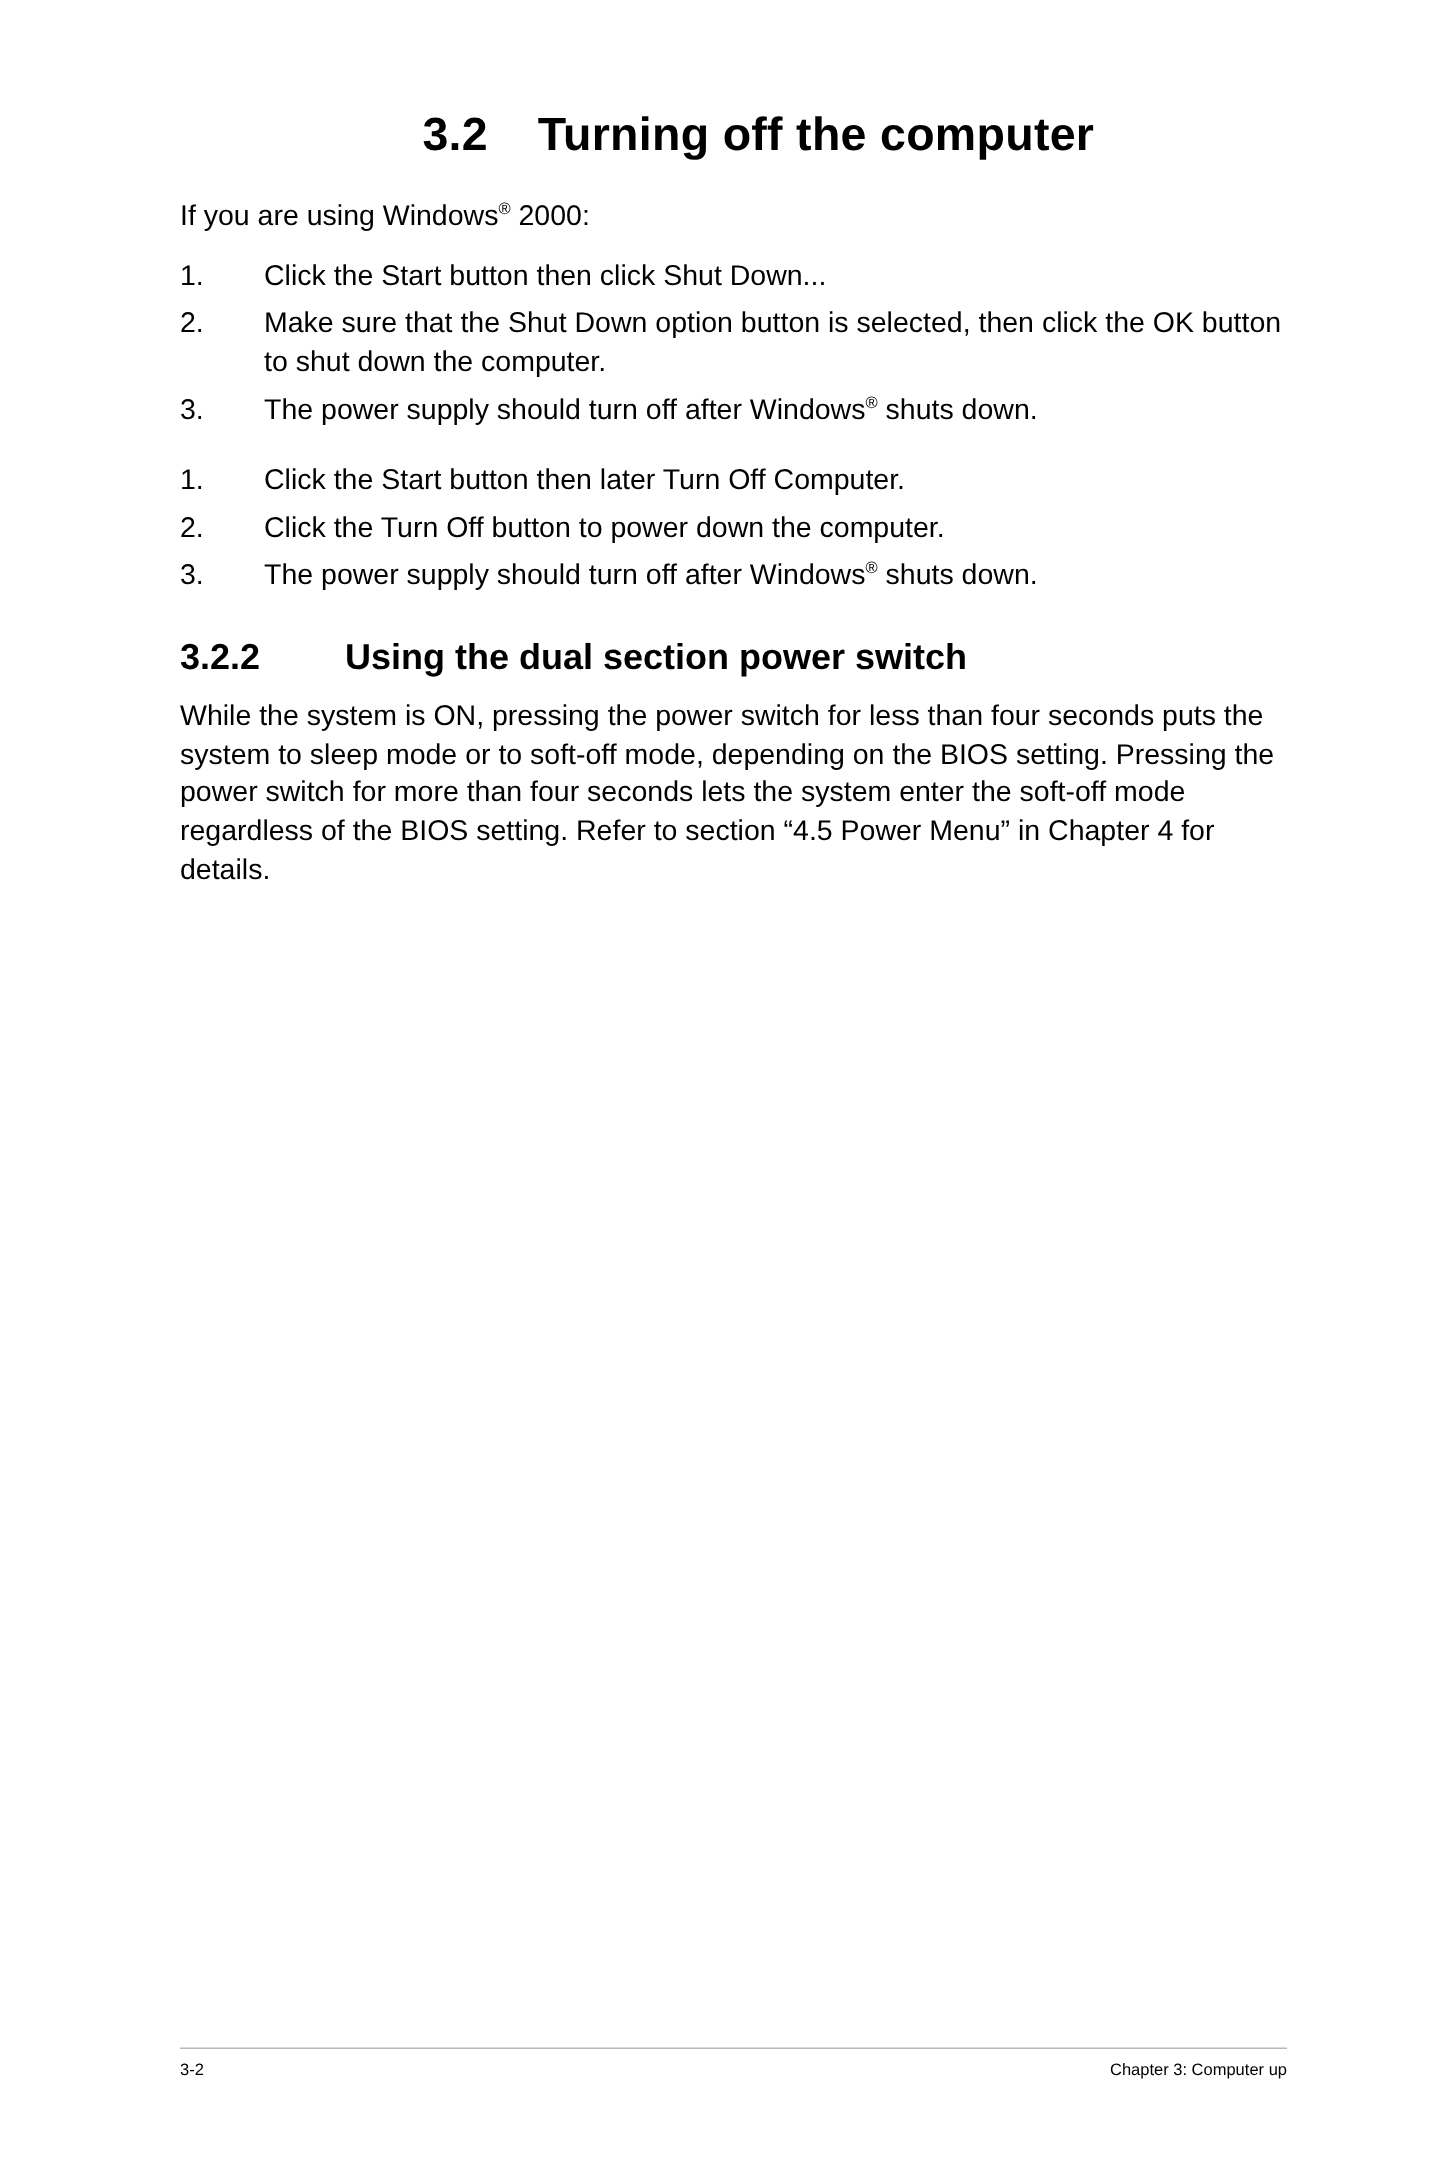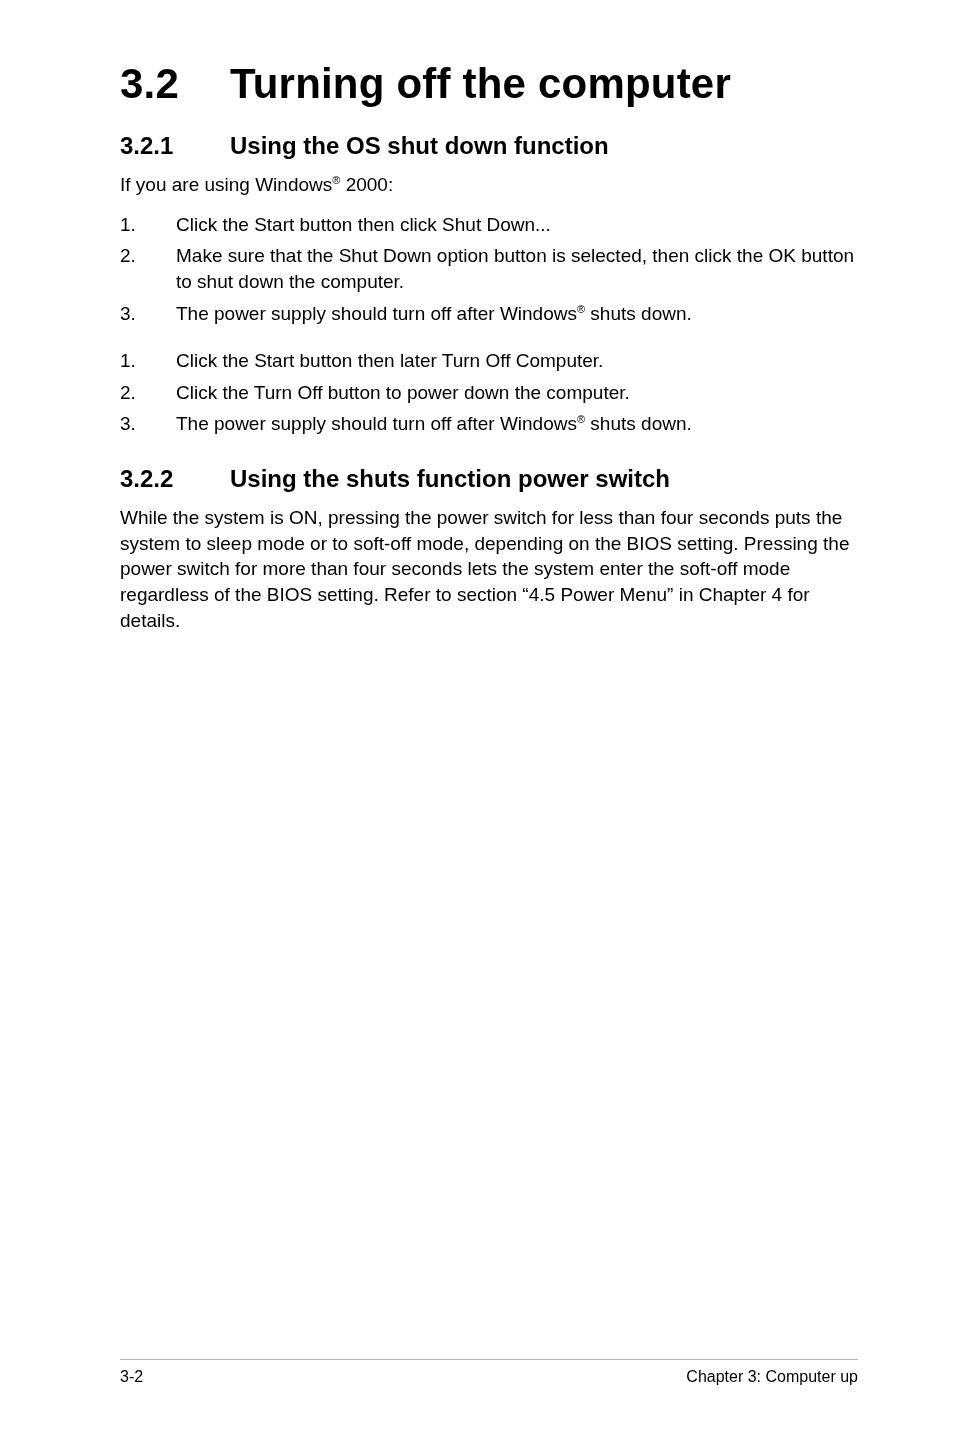--- a/index.html
+++ b/index.html
@@ -14,23 +14,24 @@
   .page {
     box-sizing: border-box;
     width: 954px;
     height: 1438px;
     padding: 56px 96px 0 120px;
     position: relative;
   }
   .h1 {
     font-family: "Trebuchet MS", Verdana, sans-serif;
     font-weight: bold;
-    font-size: 42px;
-    margin: 4px 0 24px 0;
+    font-size: 31px;
+    margin: 16px 0 24px 0;
     letter-spacing: 0.2px;
+    text-align: center;
   }
   .h1 .num {
     display: inline-block;
     width: 110px;
   }
   .h2 {
     font-family: Arial, Helvetica, sans-serif;
     font-weight: bold;
     font-size: 24px;
     margin: 18px 0 12px 0;
@@ -69,37 +70,34 @@
   }
   .footer {
     position: absolute;
     bottom: 52px;
     left: 120px;
     right: 96px;
     border-top: 1px solid #b8b8b8;
     padding-top: 8px;
     display: flex;
     justify-content: space-between;
-    font-size: 16px;
+    font-size: 11px;
     color: #000000;
     text-align: center;
   }
 </style>
 </head>
 <body>
 
 <div class="page">
 
   <h1 class="h1">
     <span class="num">3.2</span><span>Turning off the computer</span>
   </h1>
 
-  <h2 class="h2">
-    <span class="num">3.2.1</span><span>Using the OS shut down function</span>
-  </h2>
 
   <p class="para">
     <span>If you are using Windows</span><sup>®</sup><span> 2000:</span>
   </p>
 
   <ol class="numlist">
     <li>
       <span class="marker">1.</span>
       <span class="body">Click the Start button then click Shut Down...</span>
     </li>
@@ -127,21 +125,21 @@
     </li>
     <li>
       <span class="marker">3.</span>
       <span class="body">
         <span>The power supply should turn off after Windows</span><sup>®</sup><span> shuts down.</span>
       </span>
     </li>
   </ol>
 
   <h2 class="h2" style="margin-top:28px;">
-    <span class="num">3.2.2</span><span>Using the shuts function power switch</span>
+    <span class="num">3.2.2</span><span>Using the dual section power switch</span>
   </h2>
 
   <p class="para">While the system is ON, pressing the power switch for less than four seconds puts the system to sleep mode or to soft-off mode, depending on the BIOS setting. Pressing the power switch for more than four seconds lets the system enter the soft-off mode regardless of the BIOS setting. Refer to section  “4.5  Power Menu” in Chapter 4 for details.</p>
 
   <div class="footer">
     <span>3-2</span>
     <span>Chapter 3: Computer up</span>
   </div>
 
 </div>

